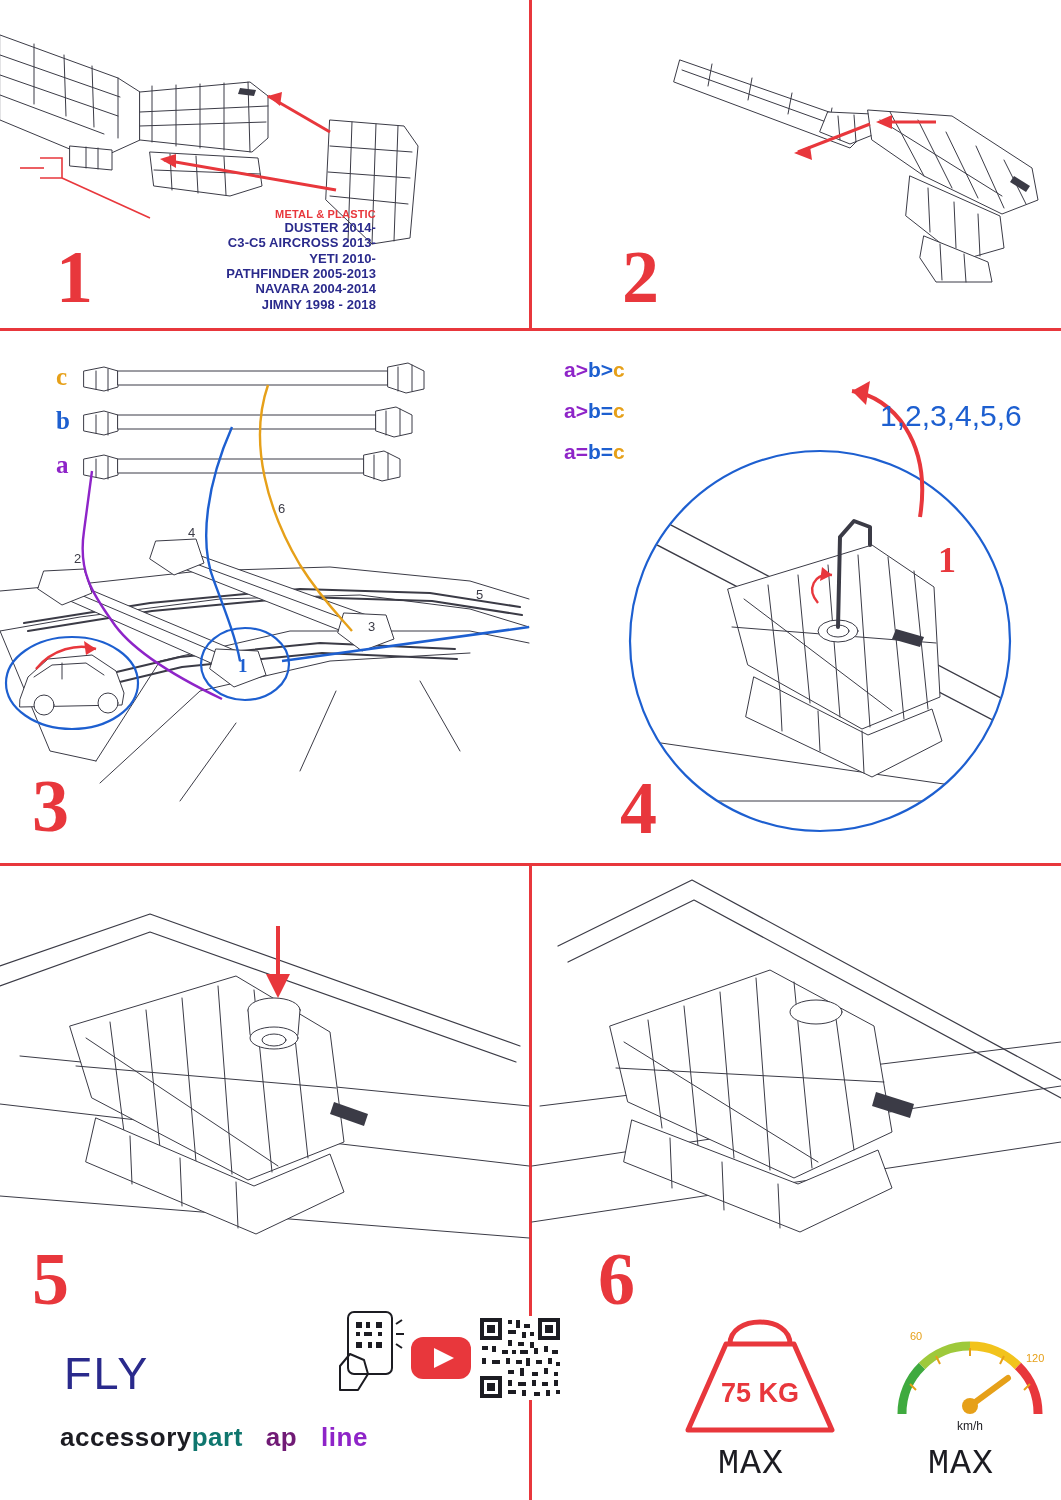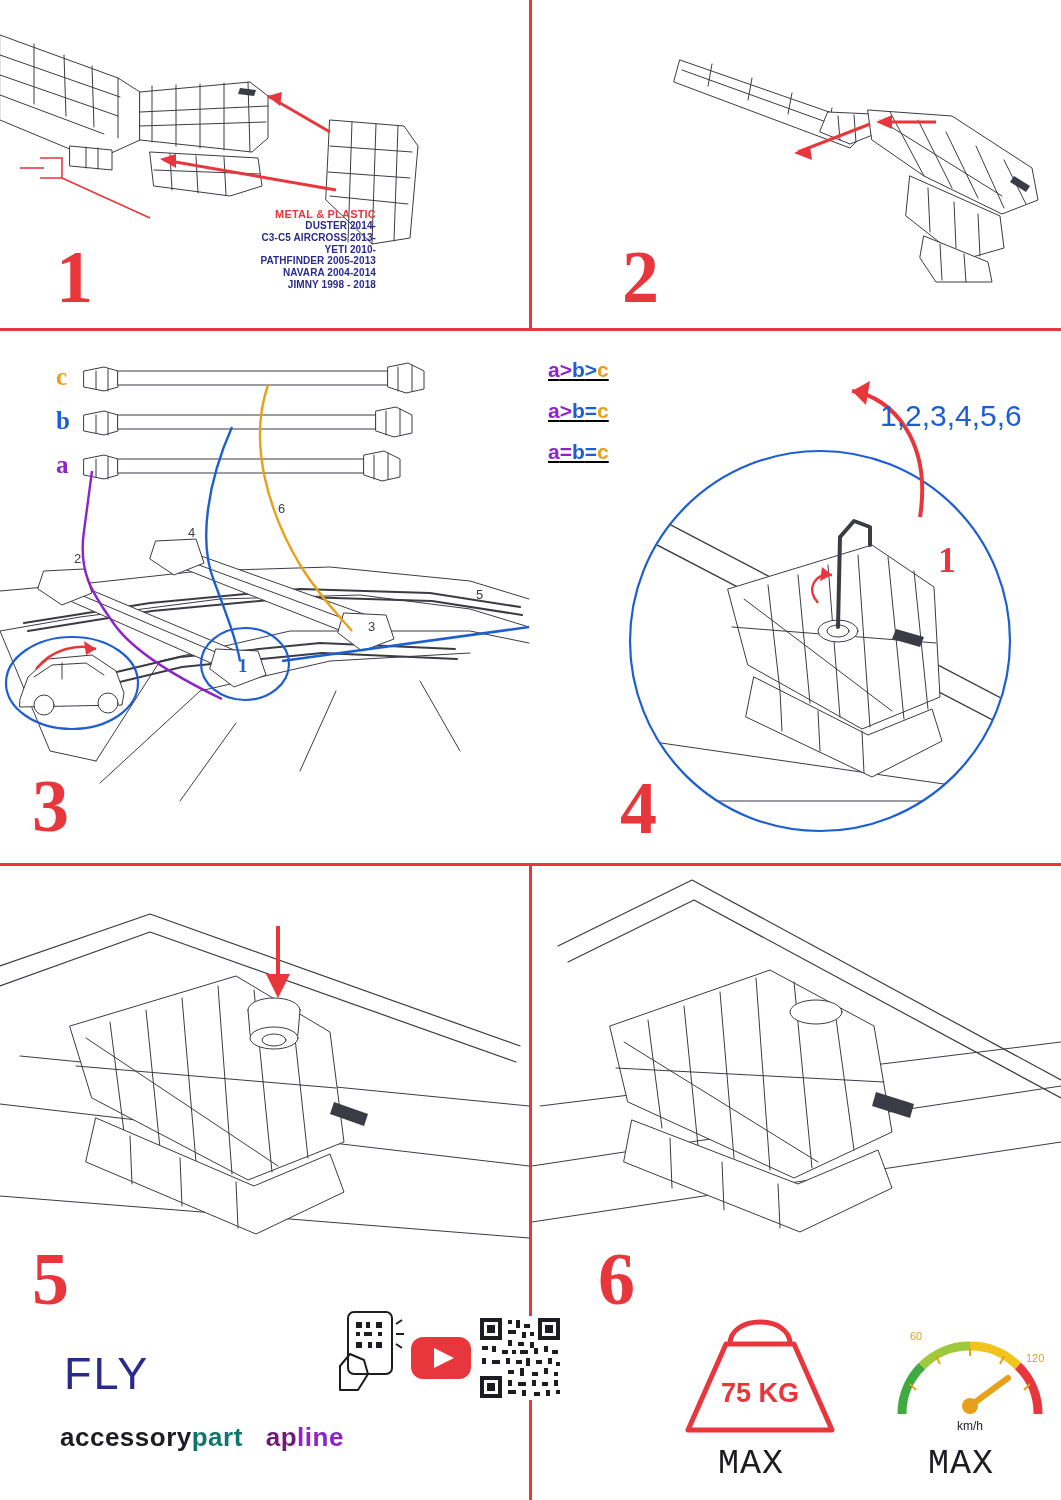--- a/index.html
+++ b/index.html
@@ -9,21 +9,21 @@
   .vr{position:absolute;width:3px;background:#e8373c;}
   .panel{position:absolute;}
   .stepnum{position:absolute;font-family:"Liberation Serif",serif;font-weight:700;color:#e8373c;line-height:1;}
   .stepnum.big{font-size:74px;}
   svg{display:block;overflow:visible;}
   .ln{fill:none;stroke:#3b3b46;stroke-width:1;stroke-linejoin:round;stroke-linecap:round;}
   .arrowred{fill:none;stroke:#e8373c;stroke-width:3;}
   .arrowblue{fill:none;stroke:#1d5fd0;stroke-width:2.5;}
   .circblue{fill:none;stroke:#1d5fd0;stroke-width:2.2;}
   .metaltxt{color:#e8373c;font-size:11px;font-weight:700;letter-spacing:.2px;}
-  .carlist{color:#2a2a8c;font-size:10px;font-weight:700;line-height:1.18;text-align:right;letter-spacing:.1px;}
+  .carlist{color:#2a2a8c;font-size:13px;font-weight:700;line-height:1.18;text-align:right;letter-spacing:.1px;}
   .abc{font-family:"Liberation Serif",serif;font-weight:700;font-size:25px;}
   .eq{font-family:"Liberation Sans",sans-serif;font-weight:700;font-size:21px;}
   .c-a{color:#8e24c8;}
   .c-b{color:#1d5fd0;}
   .c-c{color:#e6a019;}
   .seq{font-family:"Liberation Sans",sans-serif;font-weight:400;font-size:30px;}
   .tinynum{font-family:"Liberation Sans",sans-serif;font-size:13px;fill:#3b3b46;}
   .labelnum{font-family:"Liberation Serif",serif;font-weight:700;font-size:19px;fill:#1d5fd0;}
   .one-red{font-family:"Liberation Serif",serif;font-weight:700;font-size:36px;color:#e8373c;}
   .brand-fly{font-family:"Liberation Sans",sans-serif;font-size:45px;letter-spacing:2px;color:#2a2a8c;}
@@ -251,21 +251,21 @@
     </svg>
 
     <div class="abc c-c" style="position:absolute;left:56px;top:32px;">c</div>
     <div class="abc c-b" style="position:absolute;left:56px;top:76px;">b</div>
     <div class="abc c-a" style="position:absolute;left:56px;top:120px;">a</div>
 
     <div style="position:absolute;left:560px;top:30px;"></div>
     <div class="stepnum big" style="left:32px;top:438px;">3</div>
   </div>
 
-  <div style="position:absolute;left:548px;top:358px;text-decoration:underline;">
+  <div style="position:absolute;left:564px;top:358px;">
     <div class="eq" style="margin-bottom:17px;">
       <span class="c-a">a</span><span class="c-a">&gt;</span><span class="c-b">b</span><span class="c-b">&gt;</span><span class="c-c">c</span>
     </div>
     <div class="eq" style="margin-bottom:17px;">
       <span class="c-a">a</span><span class="c-a">&gt;</span><span class="c-b">b</span><span class="c-b">=</span><span class="c-c">c</span>
     </div>
     <div class="eq">
       <span class="c-a">a</span><span class="c-a">=</span><span class="c-b">b</span><span class="c-b">=</span><span class="c-c">c</span>
     </div>
   </div>
@@ -362,21 +362,21 @@
     </svg>
 
     <div class="stepnum big" style="left:32px;top:376px;">5</div>
 
     <div style="position:absolute;left:64px;top:482px;">
       <div class="brand-fly">FLY</div>
     </div>
     <div style="position:absolute;left:60px;top:556px;white-space:nowrap;">
       <span class="brand-line" style="color:#1c1c22;">accessory</span><span class="brand-line" style="color:#0f766e;text-align:center;">part</span>
       <span style="display:inline-block;width:14px;"></span>
-      <span class="brand-line" style="color:#701a75;">ap</span><span class="brand-line" style="color:#8e24c8;">line</span>
+      <span class="brand-line" style="color:#701a75;">ap</span><span class="brand-line" style="color:#8e24c8;margin-left:24px;">line</span>
     </div>
 
     <svg width="70" height="100" style="position:absolute;left:334px;top:444px;">
       <g style="fill:none;stroke:#1c1c22;stroke-width:2;stroke-linejoin:round">
         <rect x="14" y="2" width="44" height="62" rx="6"></rect>
         <path d="M6 56 L16 44 L30 50 L34 64 L24 80 L6 80 Z"></path>
       </g>
       <g style="fill:#1c1c22">
         <rect x="22" y="12" width="6" height="6"></rect>
           <rect x="32" y="12" width="4" height="6"></rect>

